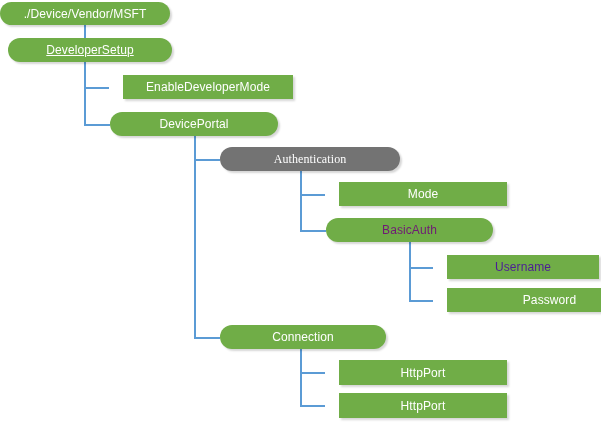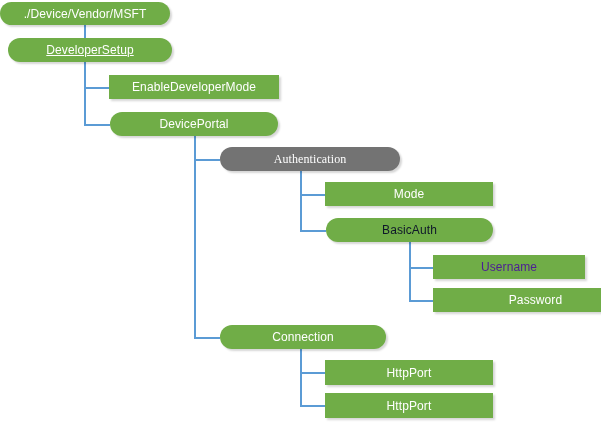--- a/index.html
+++ b/index.html
@@ -25,21 +25,21 @@
     display: flex;
     align-items: center;
     justify-content: center;
     text-align: center;
     white-space: nowrap;
     box-shadow: 2px 2px 2px rgba(0,0,0,0.16);
     letter-spacing: .1px;
     z-index: 3;
   }
   .node.rounded { border-radius: 999px; }
-  .node.square  { border-radius: 0; }
+  .node.square  { border-radius: 0; margin-left: 14px; }
 
   .conn {
     position: absolute;
     background: #5B9BD5;
     z-index: 1;
   }
   .conn.v { width: 1.5px; }
   .conn.h { height: 1.5px; }
 </style>
 </head>
@@ -64,20 +64,20 @@
       <div class="conn h" style="left: 300px; top: 372px; width: 25px; background: rgb(91, 155, 213);"></div>
       <div class="conn h" style="left: 300px; top: 405px; width: 25px; background: rgb(91, 155, 213);"></div>
     </div>
   <div id="node-layer">
       <div class="node rounded" style="left: 0px; top: 2px; width: 170px; height: 23px; background: rgb(112, 173, 71); color: rgb(255, 255, 255);">./Device/Vendor/MSFT</div>
       <div class="node rounded" style="left: 8px; top: 38px; width: 164px; height: 24px; background: rgb(112, 173, 71); color: rgb(255, 255, 255); text-decoration: underline;">DeveloperSetup</div>
       <div class="node square" style="left: 109px; top: 75px; width: 170px; height: 24px; background: rgb(112, 173, 71); color: rgb(255, 255, 255);">EnableDeveloperMode</div>
       <div class="node rounded" style="left: 110px; top: 112px; width: 168px; height: 24px; background: rgb(112, 173, 71); color: rgb(255, 255, 255);">DevicePortal</div>
       <div class="node rounded" style="left: 220px; top: 147px; width: 180px; height: 24px; background: #737373; color: rgb(255, 255, 255); font-family: Liberation Serif, serif;">Authentication</div>
       <div class="node square" style="left: 325px; top: 182px; width: 168px; height: 24px; background: rgb(112, 173, 71); color: rgb(255, 255, 255);">Mode</div>
-      <div class="node rounded" style="left: 326px; top: 218px; width: 167px; height: 24px; background: rgb(112, 173, 71); color: #0f172a;">BasicAuth</div>
+      <div class="node rounded" style="left: 326px; top: 218px; width: 167px; height: 24px; background: rgb(112, 173, 71); color: #701a75;">BasicAuth</div>
       <div class="node square" style="left: 433px; top: 255px; width: 152px; height: 24px; background: rgb(112, 173, 71); color: #4c1d95;">Username</div>
       <div class="node square" style="left: 433px; top: 288px; width: 168px; height: 24px; background: rgb(112, 173, 71); color: rgb(255, 255, 255); padding-left: 37px;">Password</div>
       <div class="node rounded" style="left: 220px; top: 325px; width: 166px; height: 24px; background: rgb(112, 173, 71); color: rgb(255, 255, 255);">Connection</div>
       <div class="node square" style="left: 325px; top: 360px; width: 168px; height: 25px; background: rgb(112, 173, 71); color: rgb(255, 255, 255);">HttpPort</div>
       <div class="node square" style="left: 325px; top: 393px; width: 168px; height: 25px; background: rgb(112, 173, 71); color: rgb(255, 255, 255);">HttpPort</div>
     </div>
 </div>
 
 </body></html>

